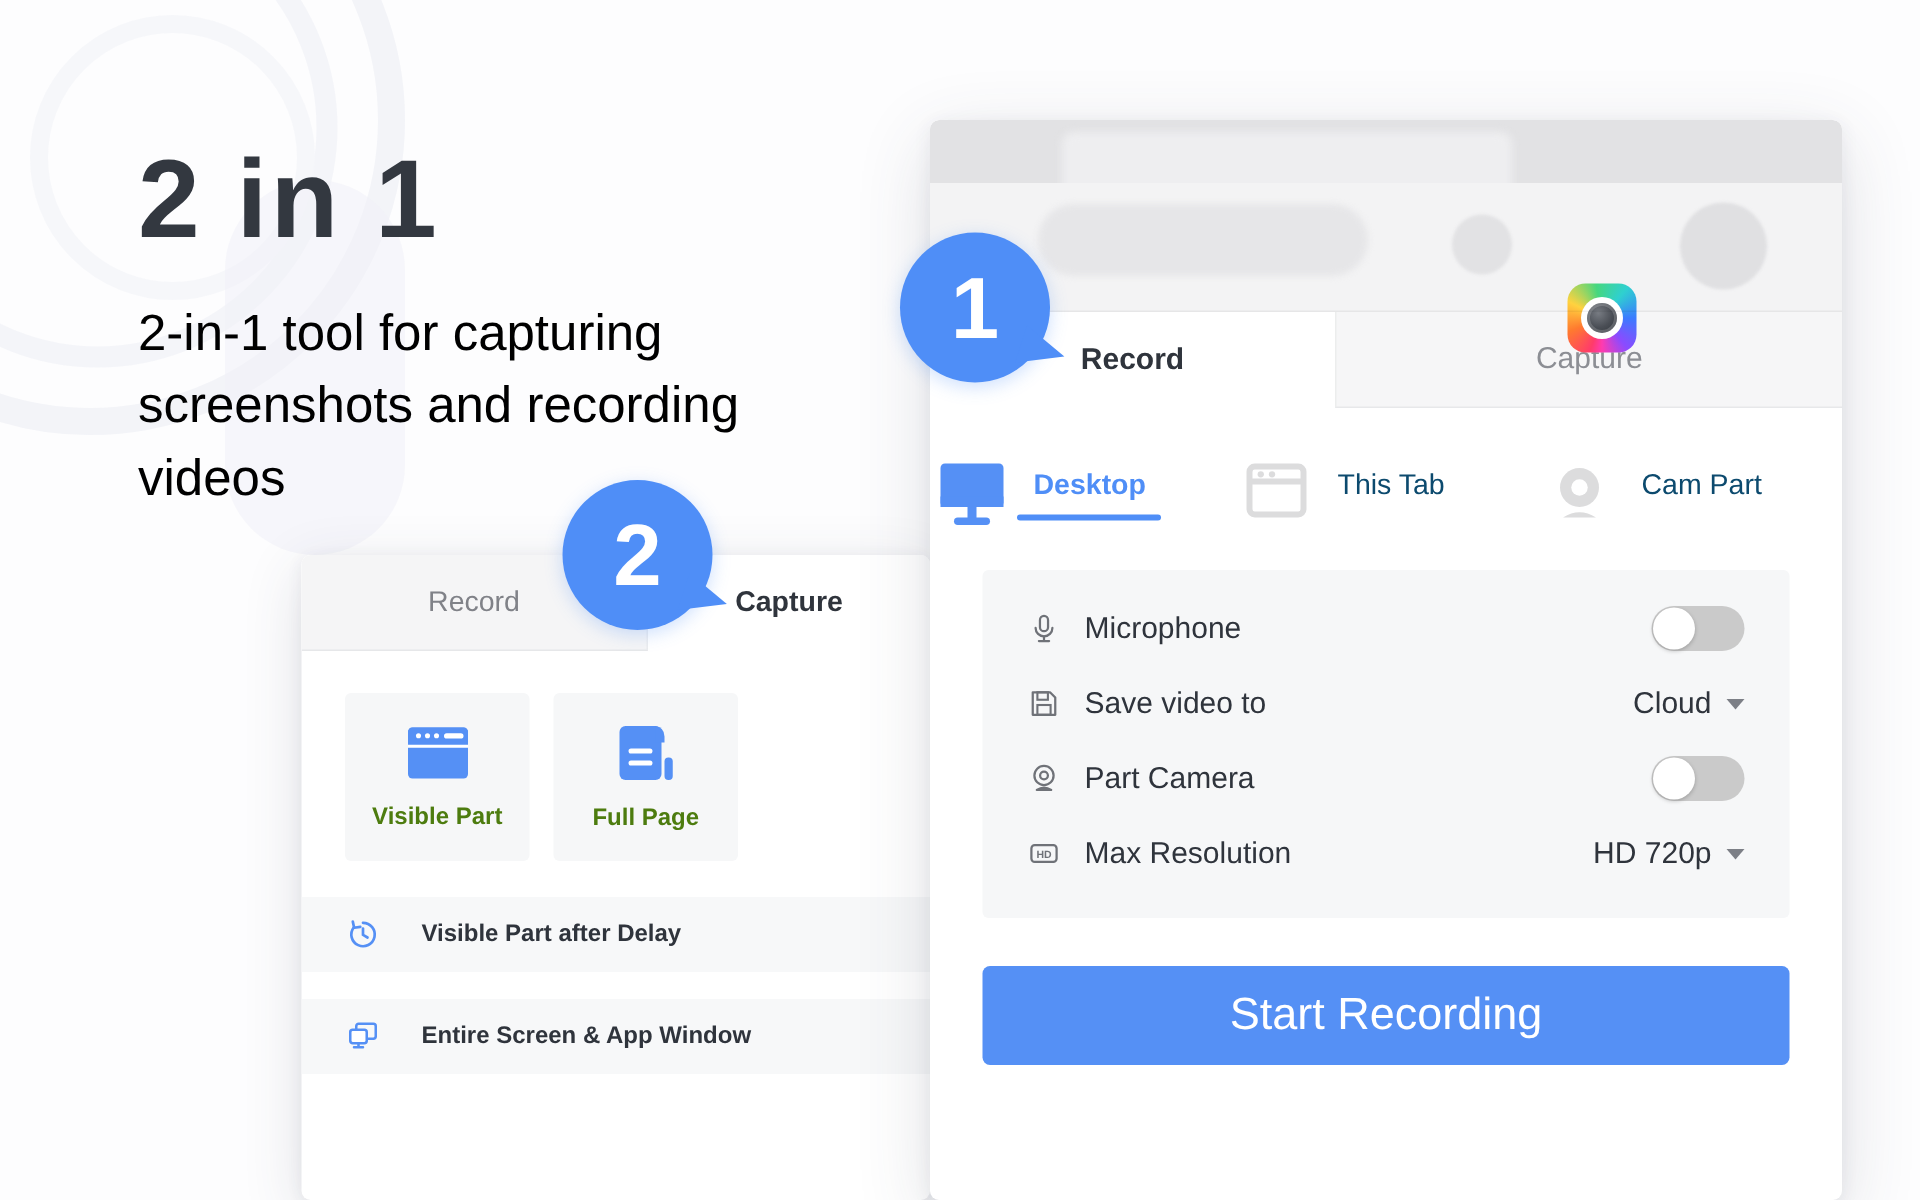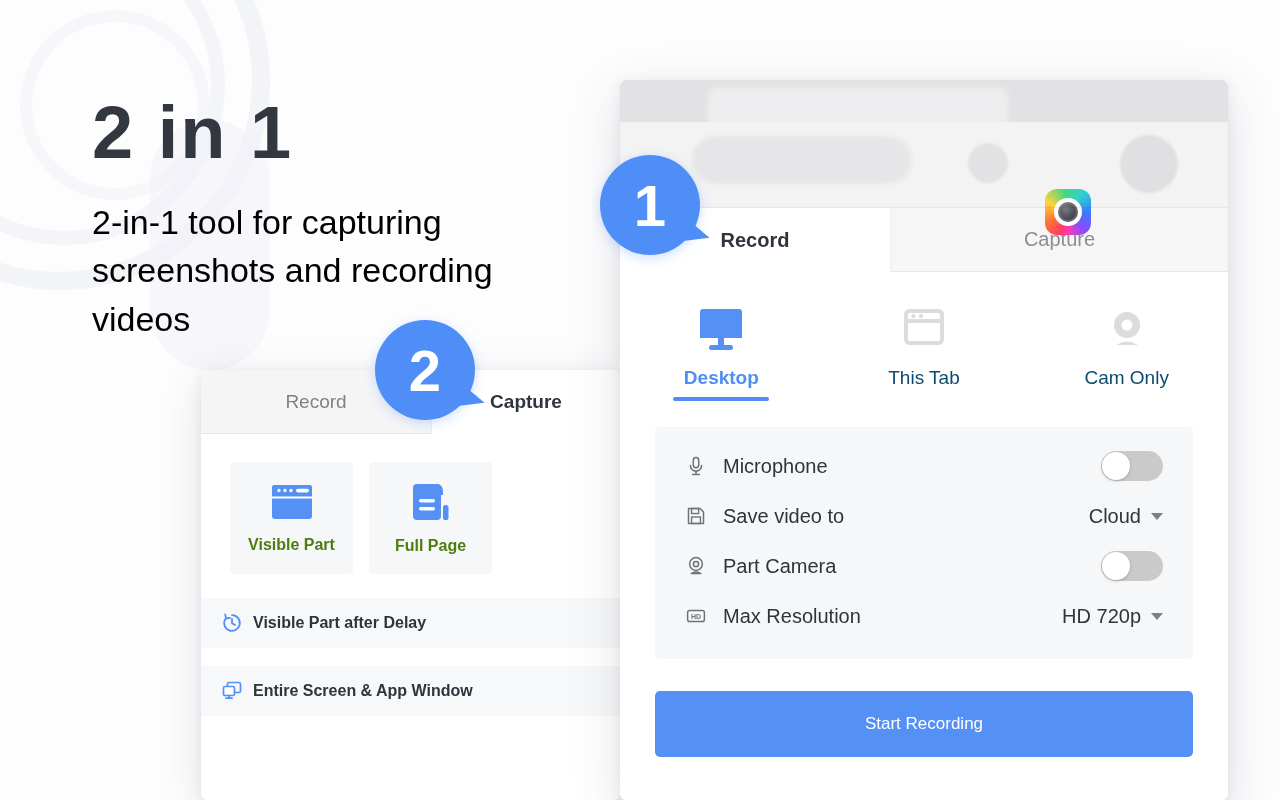--- a/index.html
+++ b/index.html
@@ -105,22 +105,22 @@
   .tile-label {
     font-size: 16px;
     font-weight: 700;
     color: #4d7c0f;
     white-space: nowrap;
   }
   .cap-list { margin-top: 24px; }
   .cap-row {
     height: 50px;
     display: flex; align-items: center;
-    gap: 10px;
-    padding-left: 20px;
+    gap: 28px;
+    padding-left: 30px;
     background: #f7f8f9;
     margin-bottom: 18px;
   }
   .cap-row-label {
     font-size: 16px;
     font-weight: 700;
     color: #2f343c;
     white-space: nowrap;
   }
 
@@ -219,21 +219,21 @@
     border-bottom: 1px solid #e7e8ea;
   }
 
   
   .modes {
     display: flex;
     padding: 34px 0 0 0;
   }
   .mode {
     flex: 1 1 0;
-    display: flex; flex-direction: column;
+    display: flex; 
     align-items: center;
     gap: 13px;
   }
   .mode-label {
     font-size: 19px;
     color: #0c4a6e;
     position: relative;
     padding-bottom: 12px;
   }
   .mode.active .mode-label {
@@ -298,21 +298,21 @@
   }
 
   .start-btn {
     display: block;
     margin: 32px 35px 0 35px;
     height: 66px;
     background: #5590f5;
     border: none;
     border-radius: 5px;
     color: #ffffff;
-    font-size: 17px;
+    font-size: 30px;
     font-family: "Liberation Sans", sans-serif;
     cursor: pointer;
     width: calc(100% - 70px);
   }
 
   
   .badge {
     position: absolute;
     width: 100px; height: 100px;
     border-radius: 50%;
@@ -479,21 +479,21 @@
       </div>
 
       <div class="mode">
         <span>
           <svg width="56" height="48" viewBox="0 0 56 48">
             <circle cx="28" cy="19" r="13" fill="#dcdcdd"></circle>
             <circle cx="28" cy="19" r="5.5" fill="#ffffff"></circle>
             <path d="M17 39 q11 -7 22 0 z" fill="#dcdcdd"></path>
           </svg>
         </span>
-        <span class="mode-label">Cam Only</span>
+        <span class="mode-label">Cam Part</span>
       </div>
 
     </div>
 
     <div class="settings">
 
       <div class="srow">
         <span>
           <svg width="22" height="22" viewBox="0 0 22 22">
             <rect x="8.3" y="2.6" width="5.4" height="10.2" rx="2.7" fill="none" stroke="#6f7278" stroke-width="1.5"></rect>

